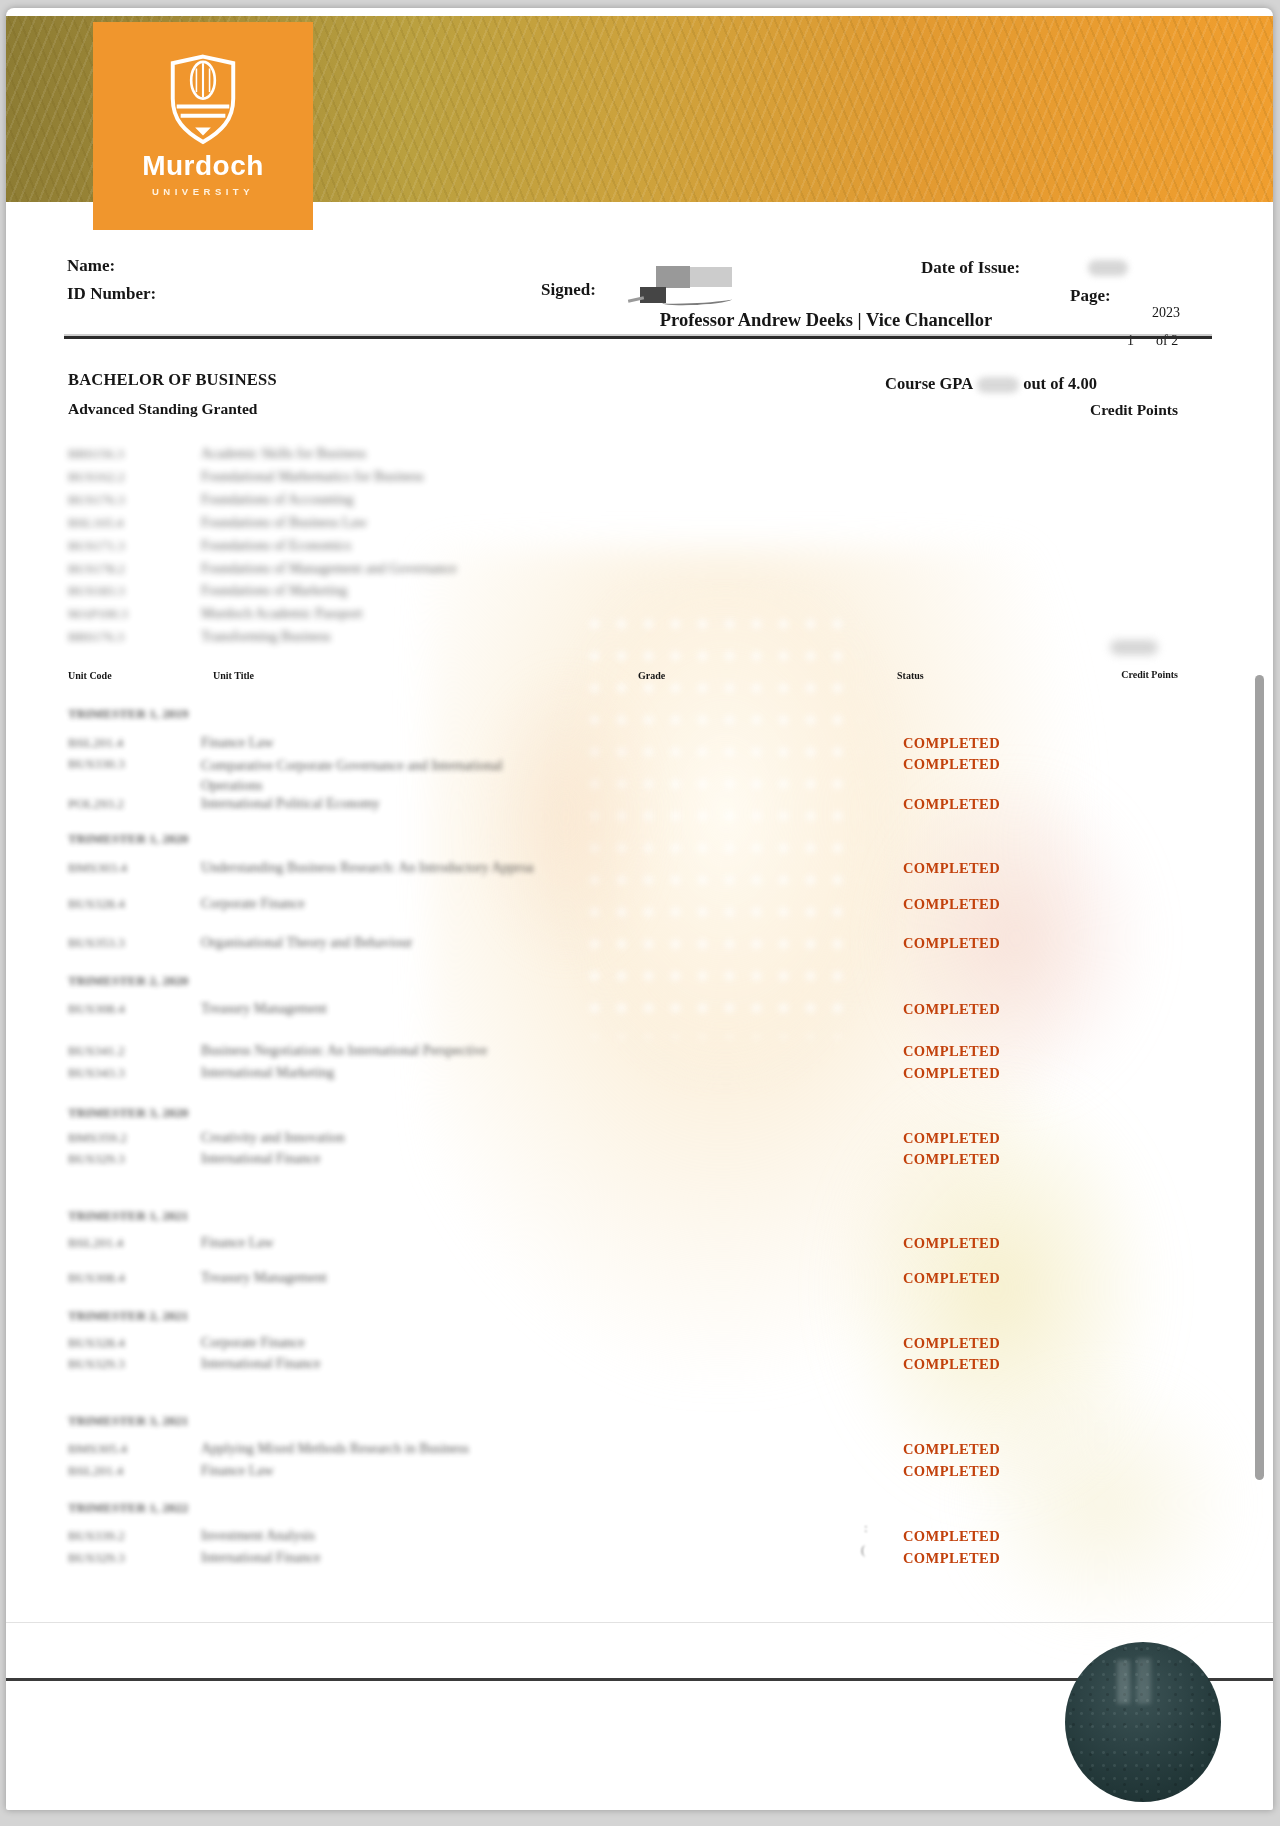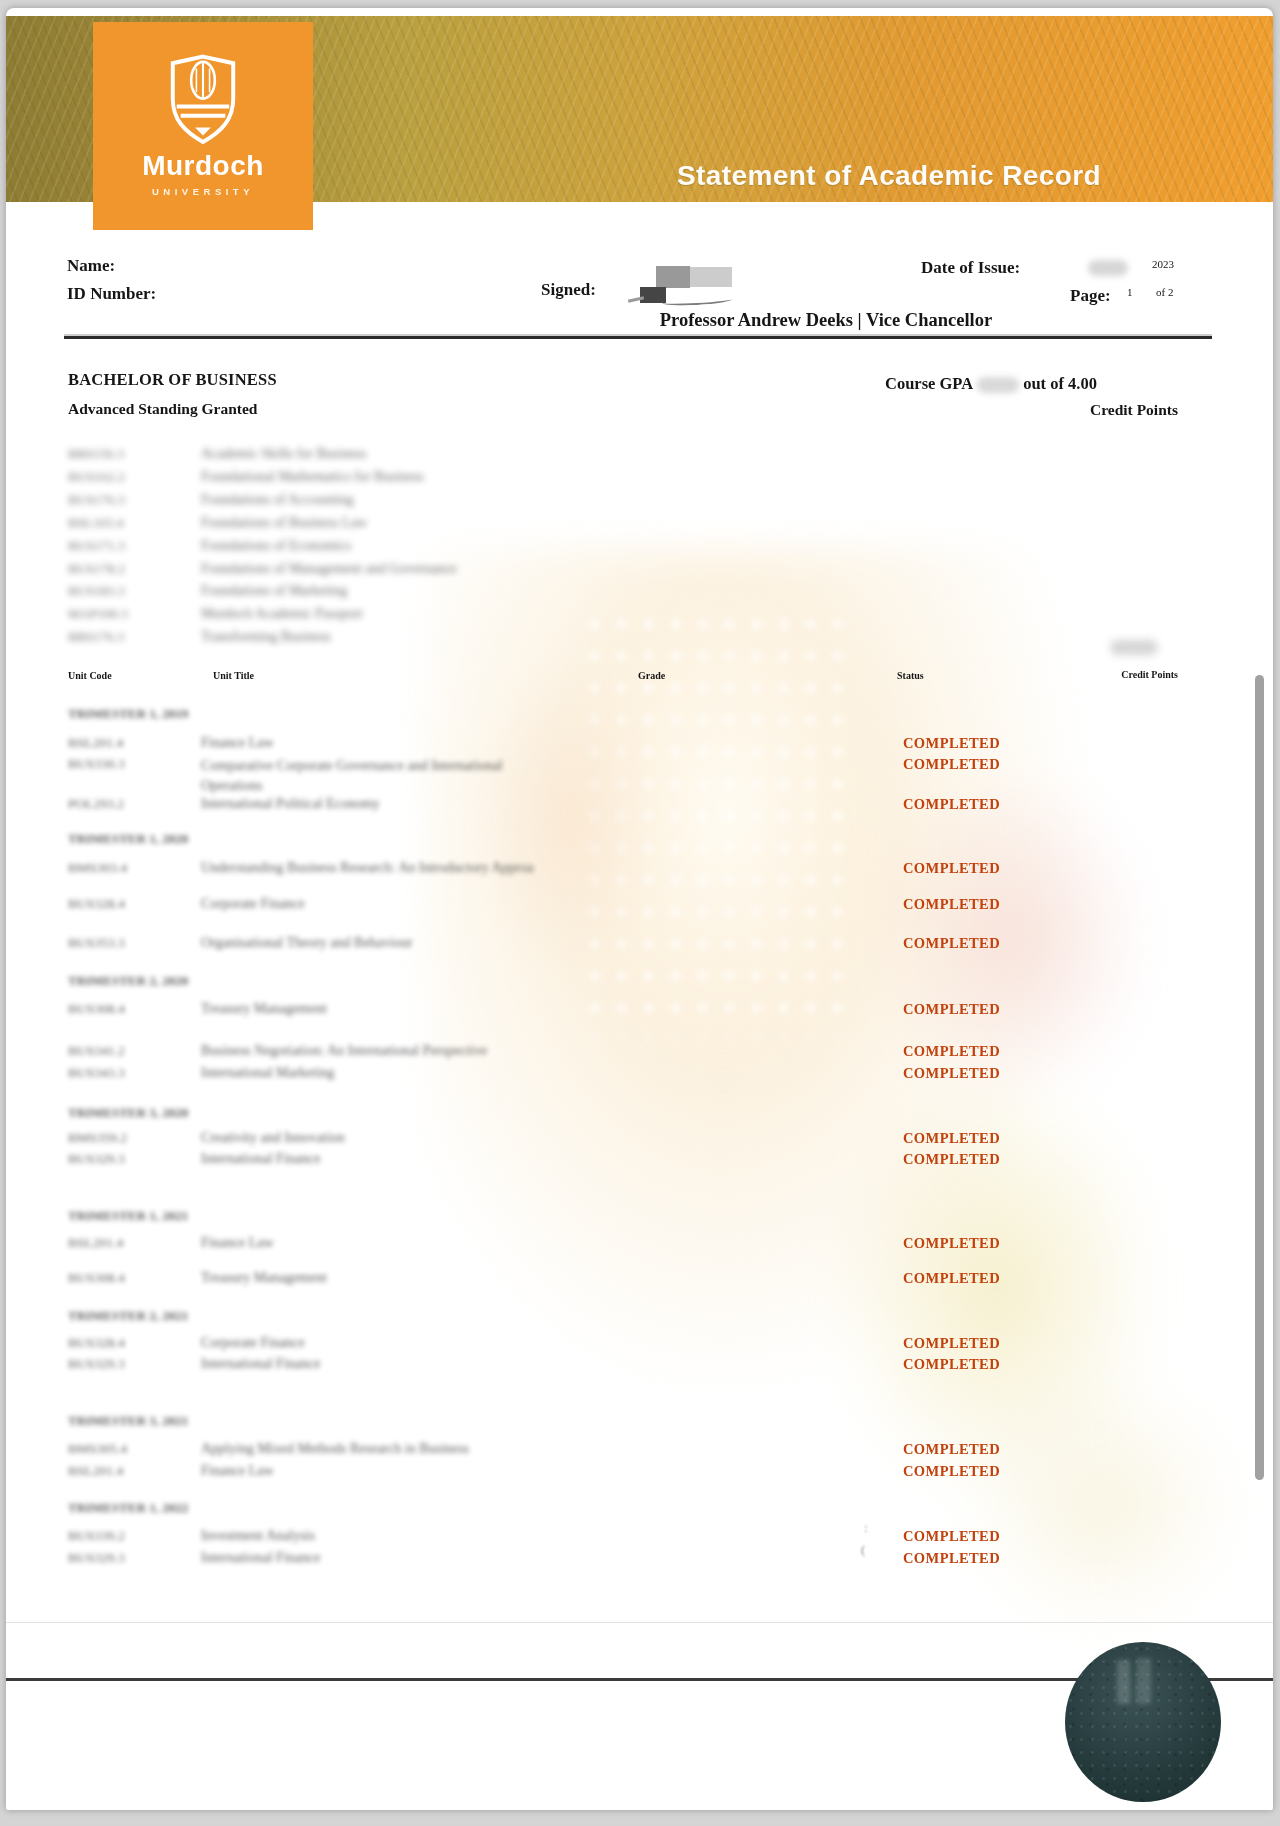--- a/index.html
+++ b/index.html
@@ -44,21 +44,21 @@
          background:radial-gradient(ellipse, rgba(238,226,162,0.55) 0%, rgba(255,255,255,0) 70%); filter:blur(22px); }
   .wm5 { left:950px; top:1360px; width:290px; height:270px;
          background:radial-gradient(ellipse, rgba(244,237,203,0.55) 0%, rgba(255,255,255,0) 70%); filter:blur(20px); }
   .wm6 { left:470px; top:660px; width:180px; height:300px;
          background:radial-gradient(ellipse, rgba(248,224,200,0.5) 0%, rgba(255,255,255,0) 70%); filter:blur(18px); }
 
   .content { position:absolute; inset:0; z-index:3; }
 
   
   .lbl { position:absolute; font-weight:bold; font-size:17px; }
-  .plain { position:absolute; font-size:11px; }
+  .plain { position:absolute; font-size:14px;margin-top:47px; }
   .rule { position:absolute; left:58px; top:328px; width:1148px; height:3px; background:#2b2b2b;
           box-shadow:0 -2px 0 rgba(60,60,60,0.25); }
 
   .sig-blob { position:absolute; left:622px; top:256px; width:112px; height:44px; filter:blur(0.7px); }
   .sig-blob .b1 { position:absolute; left:28px; top:2px;  width:34px; height:22px; background:#999999; }
   .sig-blob .b2 { position:absolute; left:62px; top:3px;  width:42px; height:20px; background:#cccccc; }
   .sig-blob .b3 { position:absolute; left:12px; top:23px; width:26px; height:16px; background:#454545; }
   .sig-blob .sq { position:absolute; left:34px; top:33px; width:70px; height:6px;
                   border-bottom:2px solid #7d7d7d; transform:rotate(-3deg); border-radius:50%; }
   .sig-blob .dot{ position:absolute; left:0px;  top:34px; width:16px; height:3px; background:#9a9a9a; transform:rotate(-12deg); }
@@ -124,21 +124,20 @@
     <div class="wm wm1"></div>
     <div class="wm wm2"></div>
     <div class="wm wm2b"></div>
     <div class="wm wm3"></div>
     <div class="wm wm6"></div>
     <div class="wm wm4"></div>
     <div class="wm wm5"></div>
 
     <div class="banner">
       <div class="banner-tex"></div>
-      <div class="banner-title">Statement of Academic Record</div>
     </div>
     <div class="logo-block">
       <svg class="logo-shield" width="80" height="92" viewBox="0 0 60 70">
         <path d="M30 2 L53 7 V34 C53 50 44 59 30 67 C16 59 7 50 7 34 V7 Z" fill="none" stroke="#ffffff" stroke-width="3"></path>
         <ellipse cx="30" cy="20" rx="9" ry="14" fill="none" stroke="#ffffff" stroke-width="2"></ellipse>
         <line x1="30" y1="7" x2="30" y2="33" stroke="#ffffff" stroke-width="1.6"></line>
         <line x1="25" y1="11" x2="25" y2="29" stroke="#ffffff" stroke-width="1.2"></line>
         <line x1="35" y1="11" x2="35" y2="29" stroke="#ffffff" stroke-width="1.2"></line>
         <path d="M10 40 H50" stroke="#ffffff" stroke-width="3"></path>
         <path d="M13 47 H47" stroke="#ffffff" stroke-width="3"></path>

